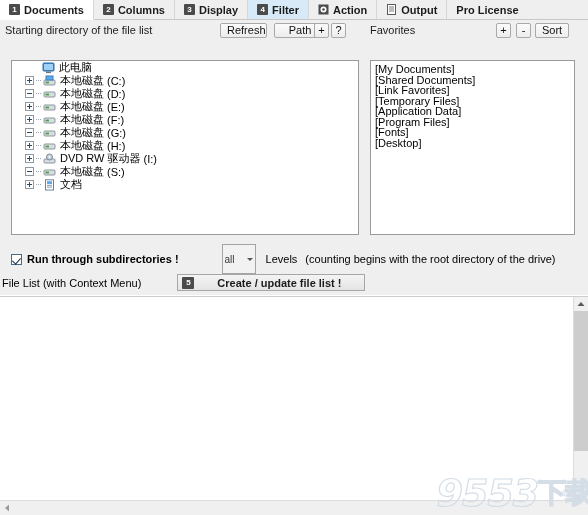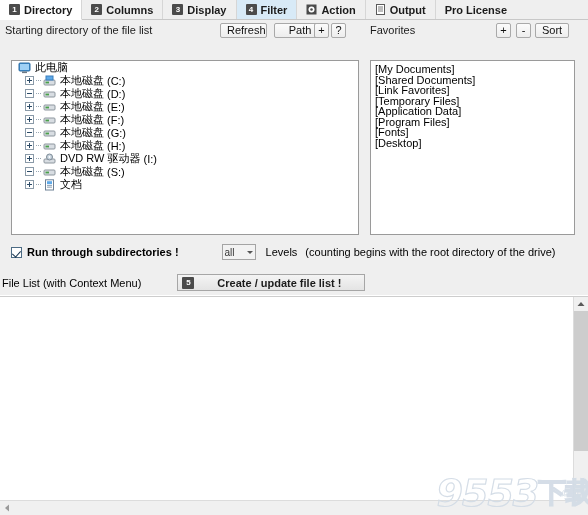--- a/index.html
+++ b/index.html
@@ -196,21 +196,21 @@
     border: solid #16344f;
     border-width: 0 1.4px 1.4px 0;
     transform: rotate(42deg);
   }
   .bold { font-weight: bold; }
   .select {
     margin-left: 0;
     font-family: "Liberation Sans", sans-serif;
     font-size: 10px;
     width: 34px;
-    height: 16px;
+    height: 30px;
     border: 1px solid #a4a4a4;
     background: #f2f2f2;
     color: #333;
     display: flex;
     align-items: center;
     padding: 0 2px;
     box-sizing: border-box;
     justify-content: space-between;
     cursor: default;
   }
@@ -352,21 +352,21 @@
     margin-bottom: 1px;
   }
 </style>
 </head>
 <body>
 
 <div id="tabbar">
 
   <div class="tab active">
     <span class="tab-badge">1</span>
-    <span>Directory</span>
+    <span>Documents</span>
   </div>
 
   <div class="tab">
     <span class="tab-badge">2</span>
     <span>Columns</span>
   </div>
 
   <div class="tab">
     <span class="tab-badge">3</span>
     <span>Display</span>
@@ -416,21 +416,21 @@
     <span class="btn sq" style="position:absolute; left:331px;">?</span>
 
     <span class="lbl" style="position:absolute; left:370px;">Favorites</span>
     <span class="btn sq" style="position:absolute; left:496px;">+</span>
     <span class="btn sq" style="position:absolute; left:516px;">-</span>
     <span class="btn" style="position:absolute; left:535px; width:34px;">Sort</span>
   </div>
 
   <div id="tree-panel">
 
-    <div class="tree-item" style="padding-left:6px;">
+    <div class="tree-item" style="padding-left:6px;margin-left:24px;">
       <span class="titem-icon">
         <svg width="14" height="12" viewBox="0 0 14 12">
           <rect x="1" y="1" width="11" height="8" rx="1" fill="#3f8fd1" stroke="#2c6aa0"></rect>
           <rect x="2" y="2" width="9" height="6" fill="#9fd0f5"></rect>
           <rect x="4" y="9.5" width="5" height="1.6" fill="#6d7a86"></rect>
         </svg>
       </span>
       <span class="tname">此电脑</span>
     </div>
 

